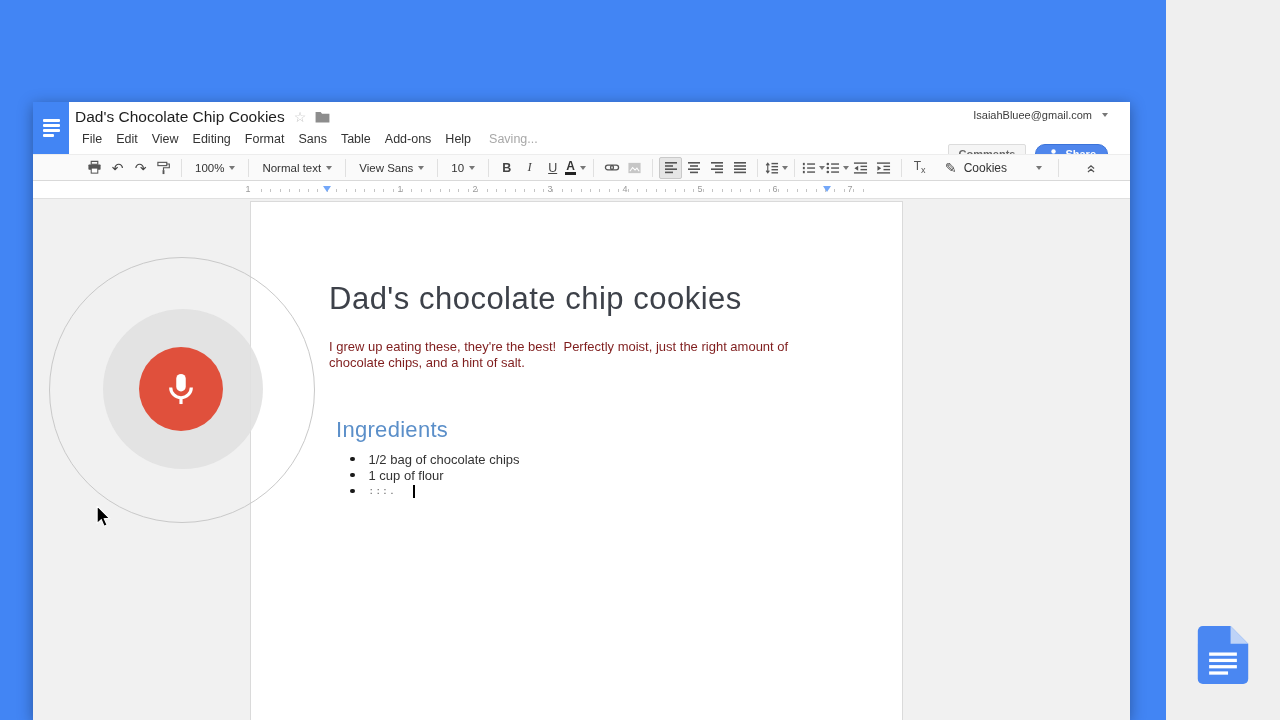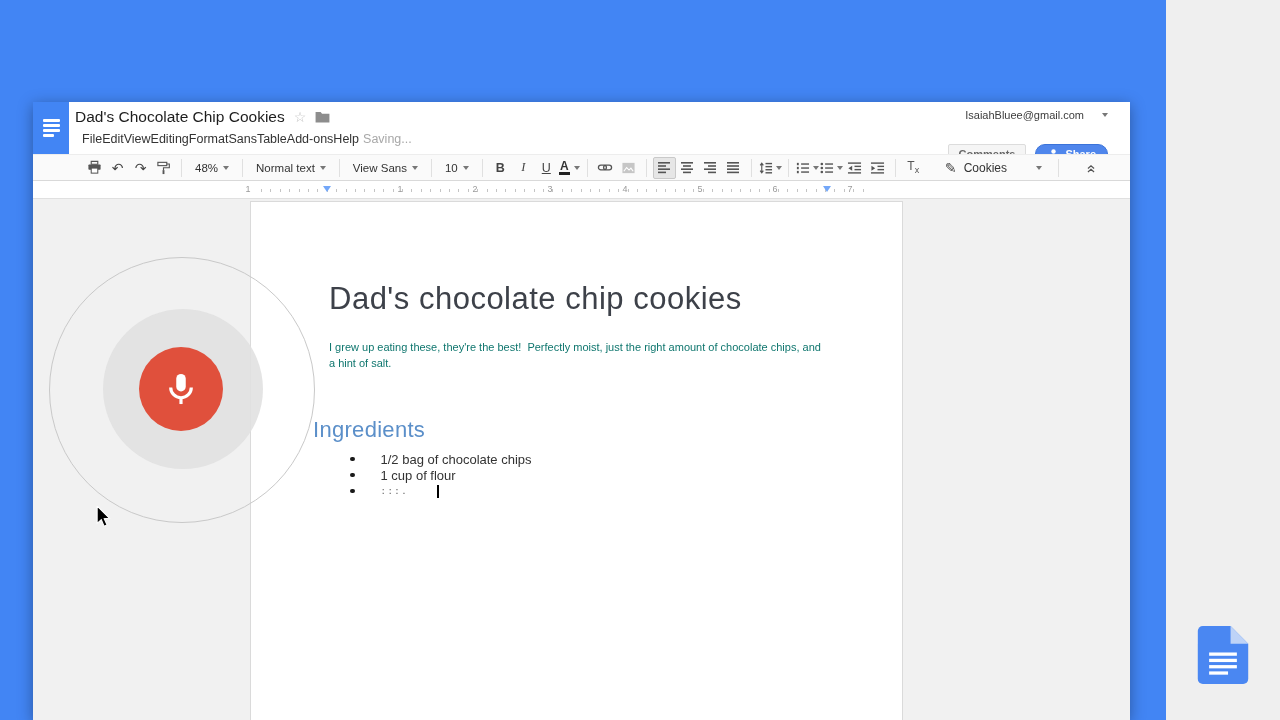--- a/index.html
+++ b/index.html
@@ -14,25 +14,25 @@
           box-shadow:0 3px 14px rgba(0,0,0,.35)}
   
   .header{position:absolute;top:0;left:0;right:0;height:52px;background:#fff}
   .logo-square{position:absolute;left:0;top:0;width:36px;height:52px;background:#4285f4;
                display:flex;align-items:center;justify-content:center}
   .logo-bars div{background:#fff;height:2.5px;margin:2.5px 0;border-radius:1px}
   .lb1{width:17px}.lb2{width:17px}.lb3{width:17px}.lb4{width:11px}
   .title-row{position:absolute;left:42px;top:6px;display:flex;align-items:center;gap:9px}
   .doc-title{font-size:15.5px;color:#1d1d1d}
   .star{font-family:"DejaVu Sans",sans-serif;font-size:14px;color:#c2c2c2;line-height:14px}
-  .menu-row{position:absolute;left:49px;top:30px;display:flex;align-items:center;gap:0;
+  .menu-row{position:absolute;left:49px;top:30px;display:flex;align-items:center;gap:14px;
             font-size:12.5px;color:#333}
   .menu-item{cursor:default}
   .saving{color:#a8a8a8;margin-left:4px}
-  .account-row{position:absolute;right:22px;top:7px;display:flex;align-items:center;gap:18px;
+  .account-row{position:absolute;right:22px;top:7px;display:flex;align-items:center;gap:10px;
                font-size:11px;color:#3c3c3c}
   .btn-row{position:absolute;right:22px;top:42px;display:flex;align-items:center;gap:9px}
   .btn-comments{font-size:11px;font-weight:bold;color:#666;background:#f5f5f5;
                 border:1px solid #dcdcdc;border-radius:2px;padding:3px 10px}
   .btn-share{display:flex;align-items:center;gap:5px;font-size:11px;font-weight:bold;color:#fff;
              background:#4f86ec;border:1px solid #3b73d9;border-radius:10px;padding:3px 11px}
   .caret{width:0;height:0;border-left:3.5px solid transparent;border-right:3.5px solid transparent;
          border-top:4px solid #777}
   
   .toolbar{position:absolute;top:52px;left:0;right:0;height:27px;background:#fafafa;
@@ -63,27 +63,27 @@
   .ruler-marker{position:absolute;top:4px;width:0;height:0;transform:translateX(-50%);
                 border-left:4.5px solid transparent;border-right:4.5px solid transparent;
                 border-top:6px solid #73a7f9}
   .m-left{left:294px}.m-right{left:794px}
   
   .content{position:absolute;top:97px;left:0;right:0;bottom:0;background:#f1f1f1;overflow:hidden}
   .page{position:absolute;left:217px;top:2px;width:651px;height:540px;background:#fff;
         border:1px solid #dadada;border-bottom:none}
   .doc-heading{position:absolute;left:78px;top:78px;font-size:31px;line-height:38px;
                color:#3d4149;font-weight:400;letter-spacing:.5px}
-  .doc-par{position:absolute;left:78px;width:500px;font-size:11px;line-height:16px;color:#0f766e;
+  .doc-par{position:absolute;left:78px;width:500px;font-size:13px;line-height:16px;color:#7f1d1d;
            white-space:pre-wrap}
   .p-intro{top:137px}
   .p-instr{top:185px}
-  .doc-sub{position:absolute;left:62px;top:214px;font-size:22px;line-height:28px;color:#5b8fc9;
+  .doc-sub{position:absolute;left:85px;top:214px;font-size:22px;line-height:28px;color:#5b8fc9;
            letter-spacing:.3px}
-  .bullet-row{position:absolute;left:99px;display:flex;align-items:center;gap:26px;height:16px;
+  .bullet-row{position:absolute;left:99px;display:flex;align-items:center;gap:14px;height:16px;
               font-size:13px;color:#333}
   .br0{top:249px}.br1{top:265px}.br2{top:281px}
   .bullet-dot{width:4.5px;height:4.5px;border-radius:50%;background:#1a1a1a;flex:0 0 auto}
   .dict-dots{font-size:9px;letter-spacing:1.5px;color:#666;font-family:"DejaVu Sans Mono",monospace}
   .text-caret{width:1.5px;height:13px;background:#000;margin-left:3px}
   
   .voice-outer{position:absolute;left:49px;top:257px;width:264px;height:264px;border-radius:50%;
                border:1px solid #c9c9c9}
   .voice-inner{position:absolute;left:103px;top:309px;width:160px;height:160px;border-radius:50%;
                background:rgba(224,224,224,.88)}
@@ -176,21 +176,21 @@
     <div class="tb-btn">
       <svg width="15" height="15" viewBox="0 0 16 16">
         <rect x="2" y="2.5" width="9.5" height="3.5" fill="none" stroke="#555" stroke-width="1.2"></rect>
         <path d="M11.5 4.3h2.7v3.9H8v2.6" fill="none" stroke="#555" stroke-width="1.2"></path>
         <rect x="7" y="10.8" width="2" height="4.2" fill="#555"></rect>
       </svg>
     </div>
     <span class="tb-sep"></span>
 
     <div class="tb-dd">
-      <span>48%</span>
+      <span>100%</span>
       <span class="caret"></span>
     </div>
     <span class="tb-sep"></span>
 
     <div class="tb-dd">
       <span>Normal text</span>
       <span class="caret"></span>
     </div>
     <span class="tb-sep"></span>
 

